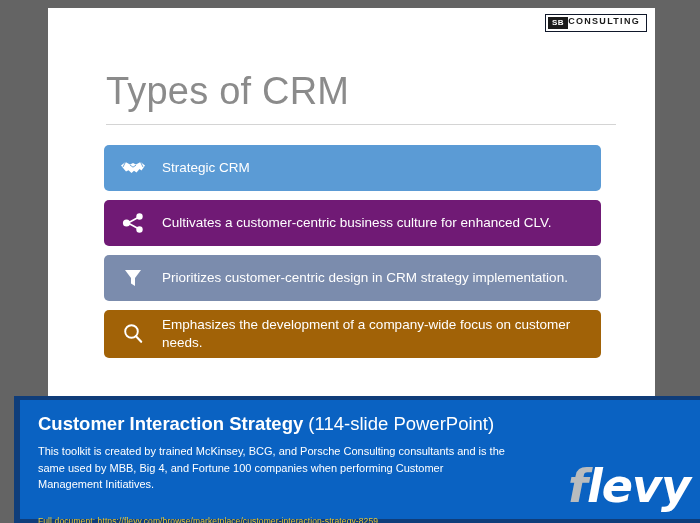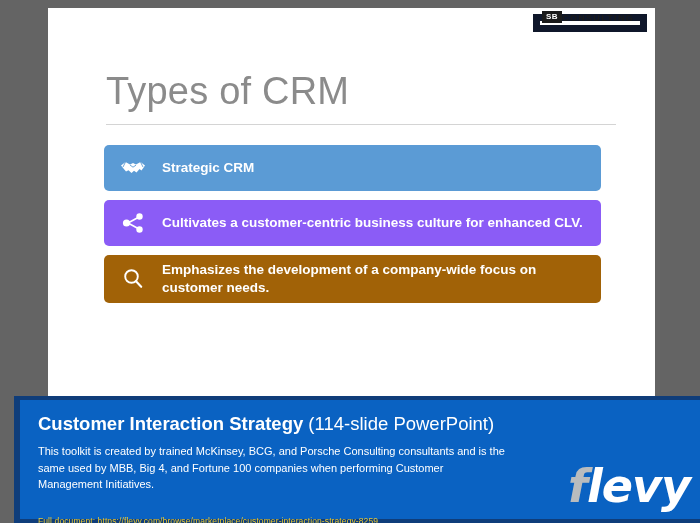--- a/index.html
+++ b/index.html
@@ -25,22 +25,22 @@
     background: #ffffff;
     overflow: hidden;
   }
 
   
   #brand-logo {
     position: absolute;
     right: 8px;
     top: 6px;
     display: flex;
-    align-items: flex-end;
-    border: 7px solid #0f172a;
+    align-items: flex-start;
+    border: 1px solid #0f172a;
     background: #ffffff;
     padding: 2px 6px 2px 2px;
     height: 18px;
     box-sizing: border-box;
   }
   #brand-logo .mark {
     background: #1a1a1a;
     color: #ffffff;
     font-size: 8px;
     font-weight: bold;
@@ -99,21 +99,21 @@
     justify-content: center;
     color: #ffffff;
   }
   .bar-icon svg { display: block; }
   .bar-text {
     flex: 1 1 auto;
     color: #ffffff;
     font-size: 13.5px;
     line-height: 1.32;
     padding-right: 1px;
-    font-weight: 700;
+    font-weight: 400;
   }
 
   
   #footer {
     position: absolute;
     left: 14px;
     top: 396px;
     width: 700px;
     height: 127px;
     background: #0f3d7a;
@@ -183,33 +183,41 @@
       <span class="bar-icon">
         <svg width="26" height="20" viewBox="0 0 26 20" fill="none">
           <path d="M1 7.5 L5.5 4 L10 6.5 L13 5 L16 6.5 L20.5 4 L25 7.5 L21.5 12.5 L19.5 11 L16.5 14.5 L14 12.8 L11.5 15 L8.5 12.3 L6 13.5 Z" fill="#ffffff"></path>
           <path d="M5.5 4 L3 9 M20.5 4 L23 9" stroke="#5b9bd5" stroke-width="0.9"></path>
           <path d="M10 7 L13 9.2 L16 7.2" stroke="#5b9bd5" stroke-width="0.9" fill="none"></path>
         </svg>
       </span>
       <span class="bar-text">Strategic CRM</span>
     </div>
 
-    <div class="bar" style="background:#8b5cf6;">
+    <div class="bar" style="background:#701a75;">
       <span class="bar-icon">
         <svg width="24" height="22" viewBox="0 0 24 22" fill="none">
           <line x1="7" y1="11" x2="18" y2="5" stroke="#ffffff" stroke-width="1.6"></line>
           <line x1="7" y1="11" x2="18" y2="17" stroke="#ffffff" stroke-width="1.6"></line>
           <circle cx="5.5" cy="11" r="3.6" fill="#ffffff"></circle>
           <circle cx="18.5" cy="4.5" r="3.2" fill="#ffffff"></circle>
           <circle cx="18.5" cy="17.5" r="3.2" fill="#ffffff"></circle>
         </svg>
       </span>
       <span class="bar-text">Cultivates a customer-centric business culture for enhanced CLV.</span>
     </div>
 
+    <div class="bar" style="background:#7b8cad;">
+      <span class="bar-icon">
+        <svg width="24" height="24" viewBox="0 0 24 24" fill="none">
+          <path d="M4 4 H20 L14 12 V20 L10 17.5 V12 Z" fill="#ffffff"></path>
+        </svg>
+      </span>
+      <span class="bar-text">Prioritizes customer-centric design in CRM strategy implementation.</span>
+    </div>
 
     <div class="bar" style="background:#a16207;">
       <span class="bar-icon">
         <svg width="24" height="24" viewBox="0 0 24 24" fill="none">
           <circle cx="10.5" cy="9.5" r="6.3" stroke="#ffffff" stroke-width="1.9"></circle>
           <line x1="15" y1="14.2" x2="20.2" y2="19.8" stroke="#ffffff" stroke-width="2.1" stroke-linecap="round"></line>
         </svg>
       </span>
       <span class="bar-text">Emphasizes the development of a company-wide focus on customer needs.</span>
     </div>

